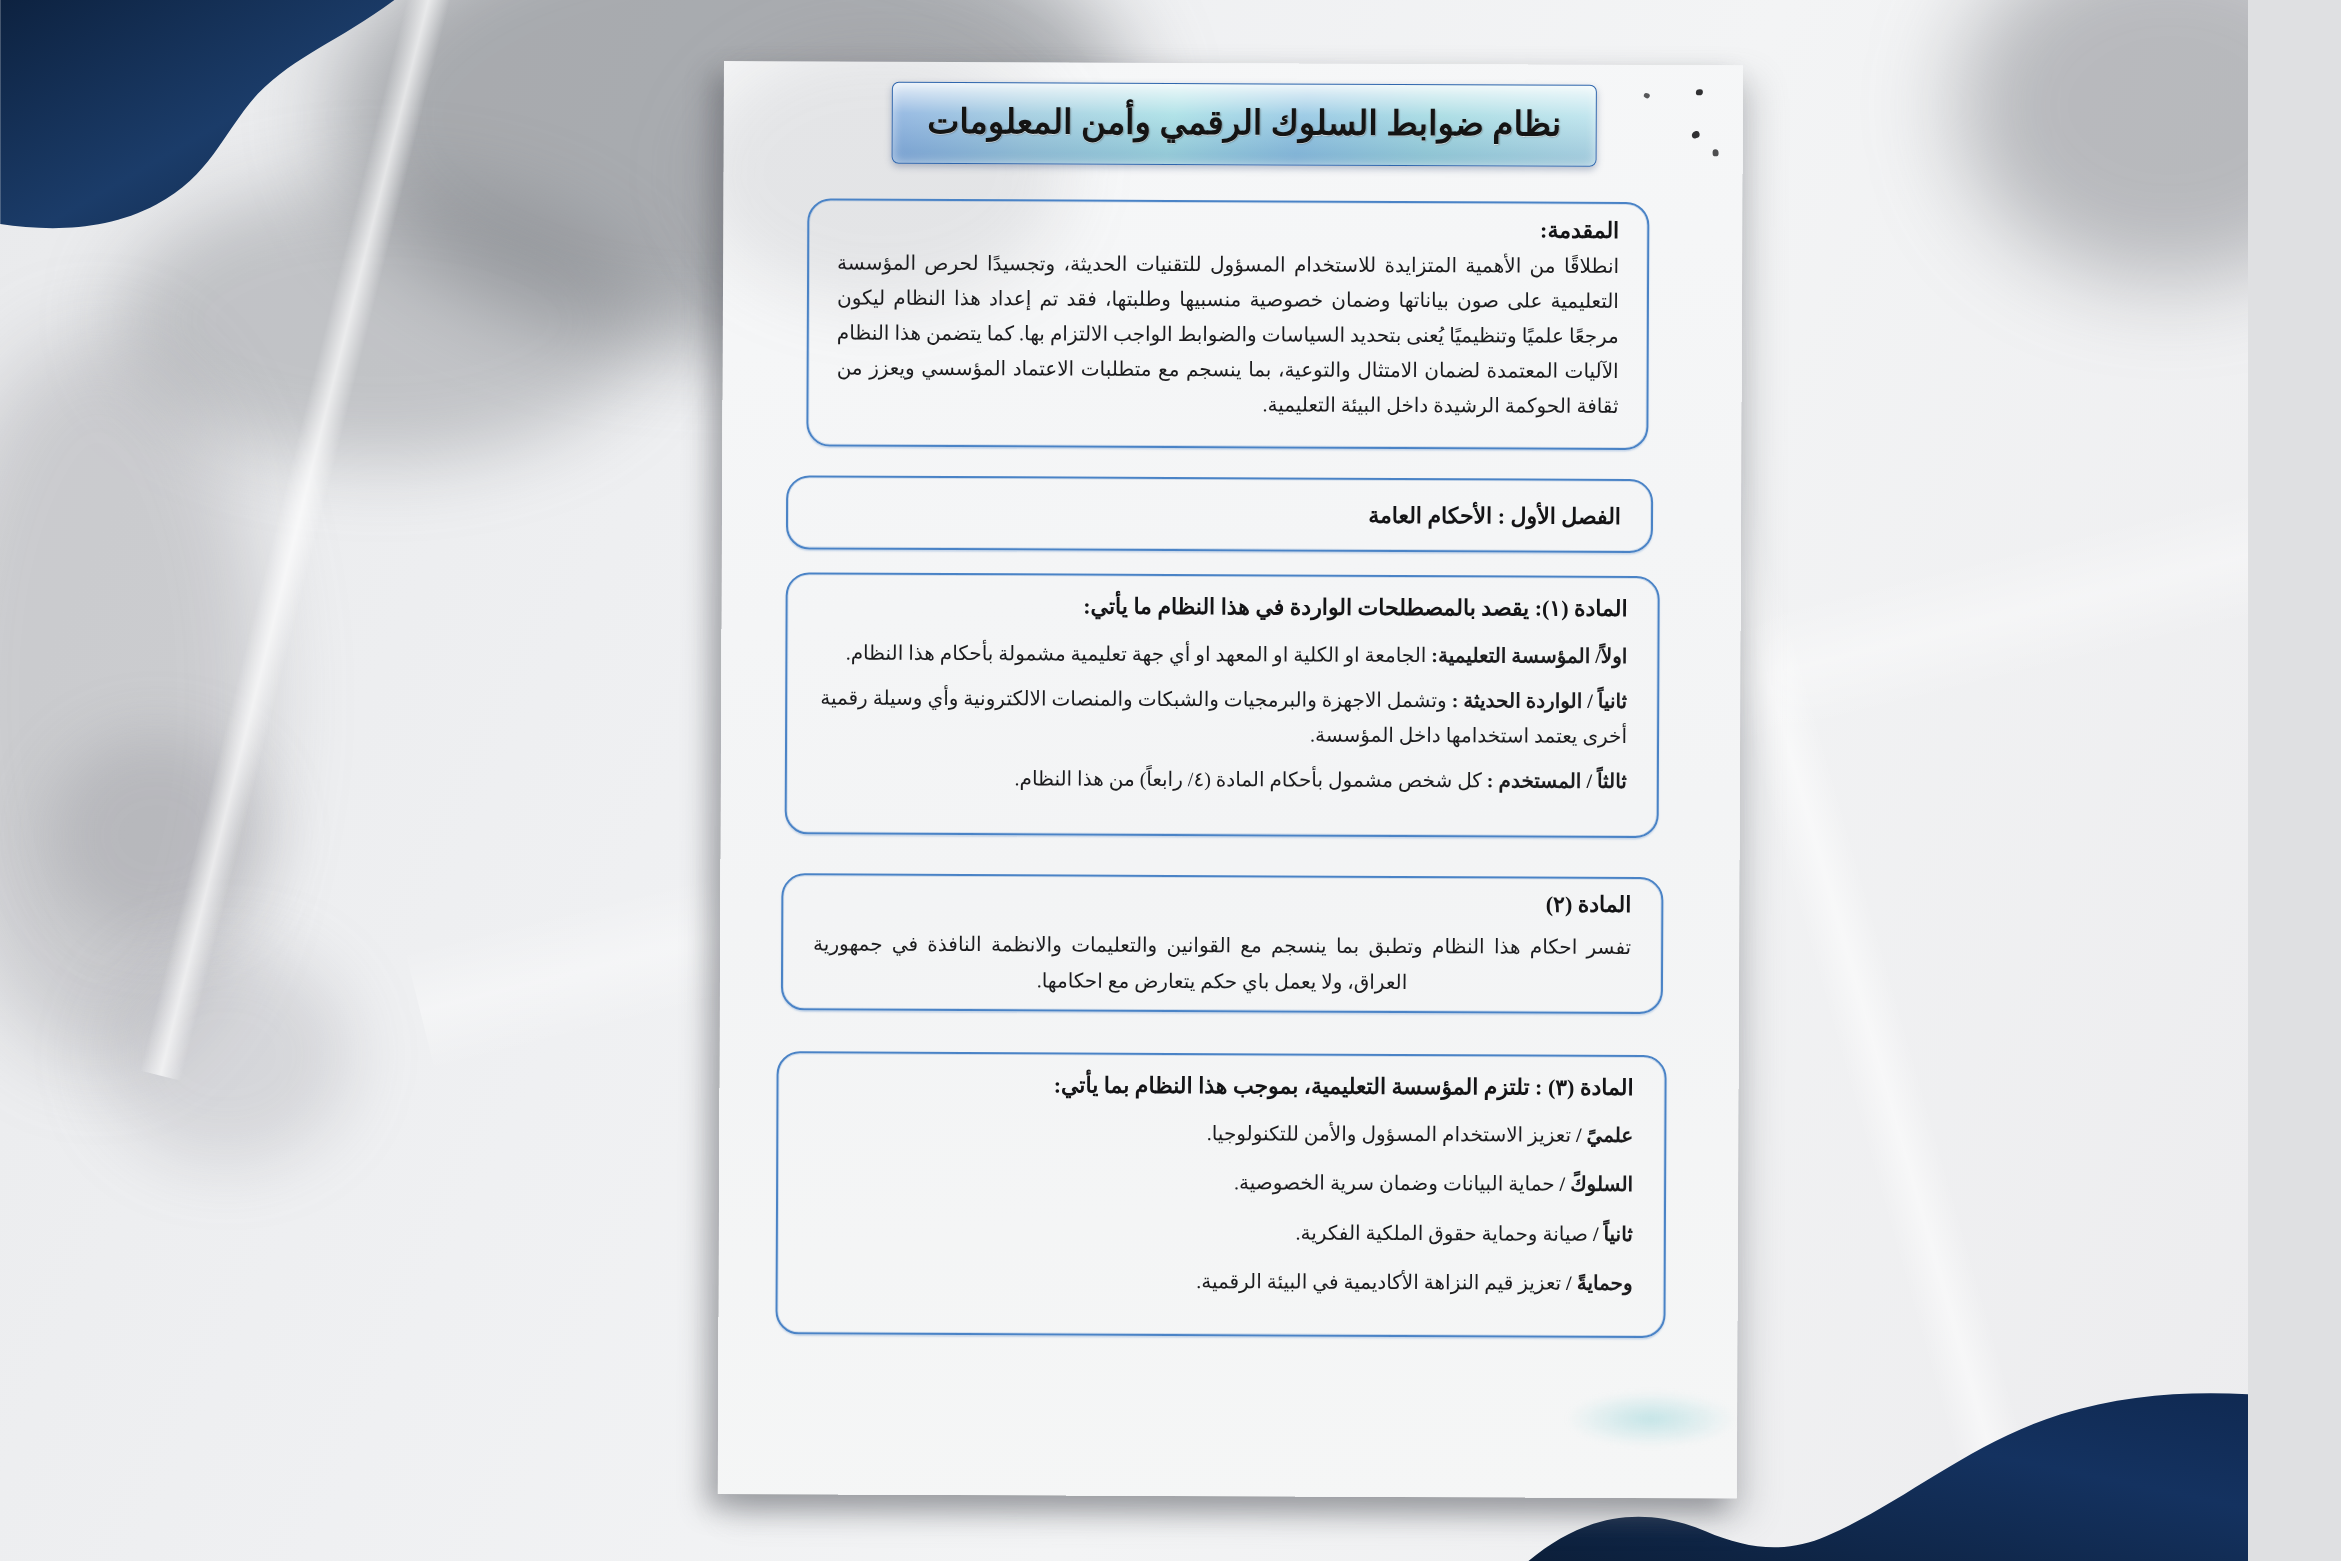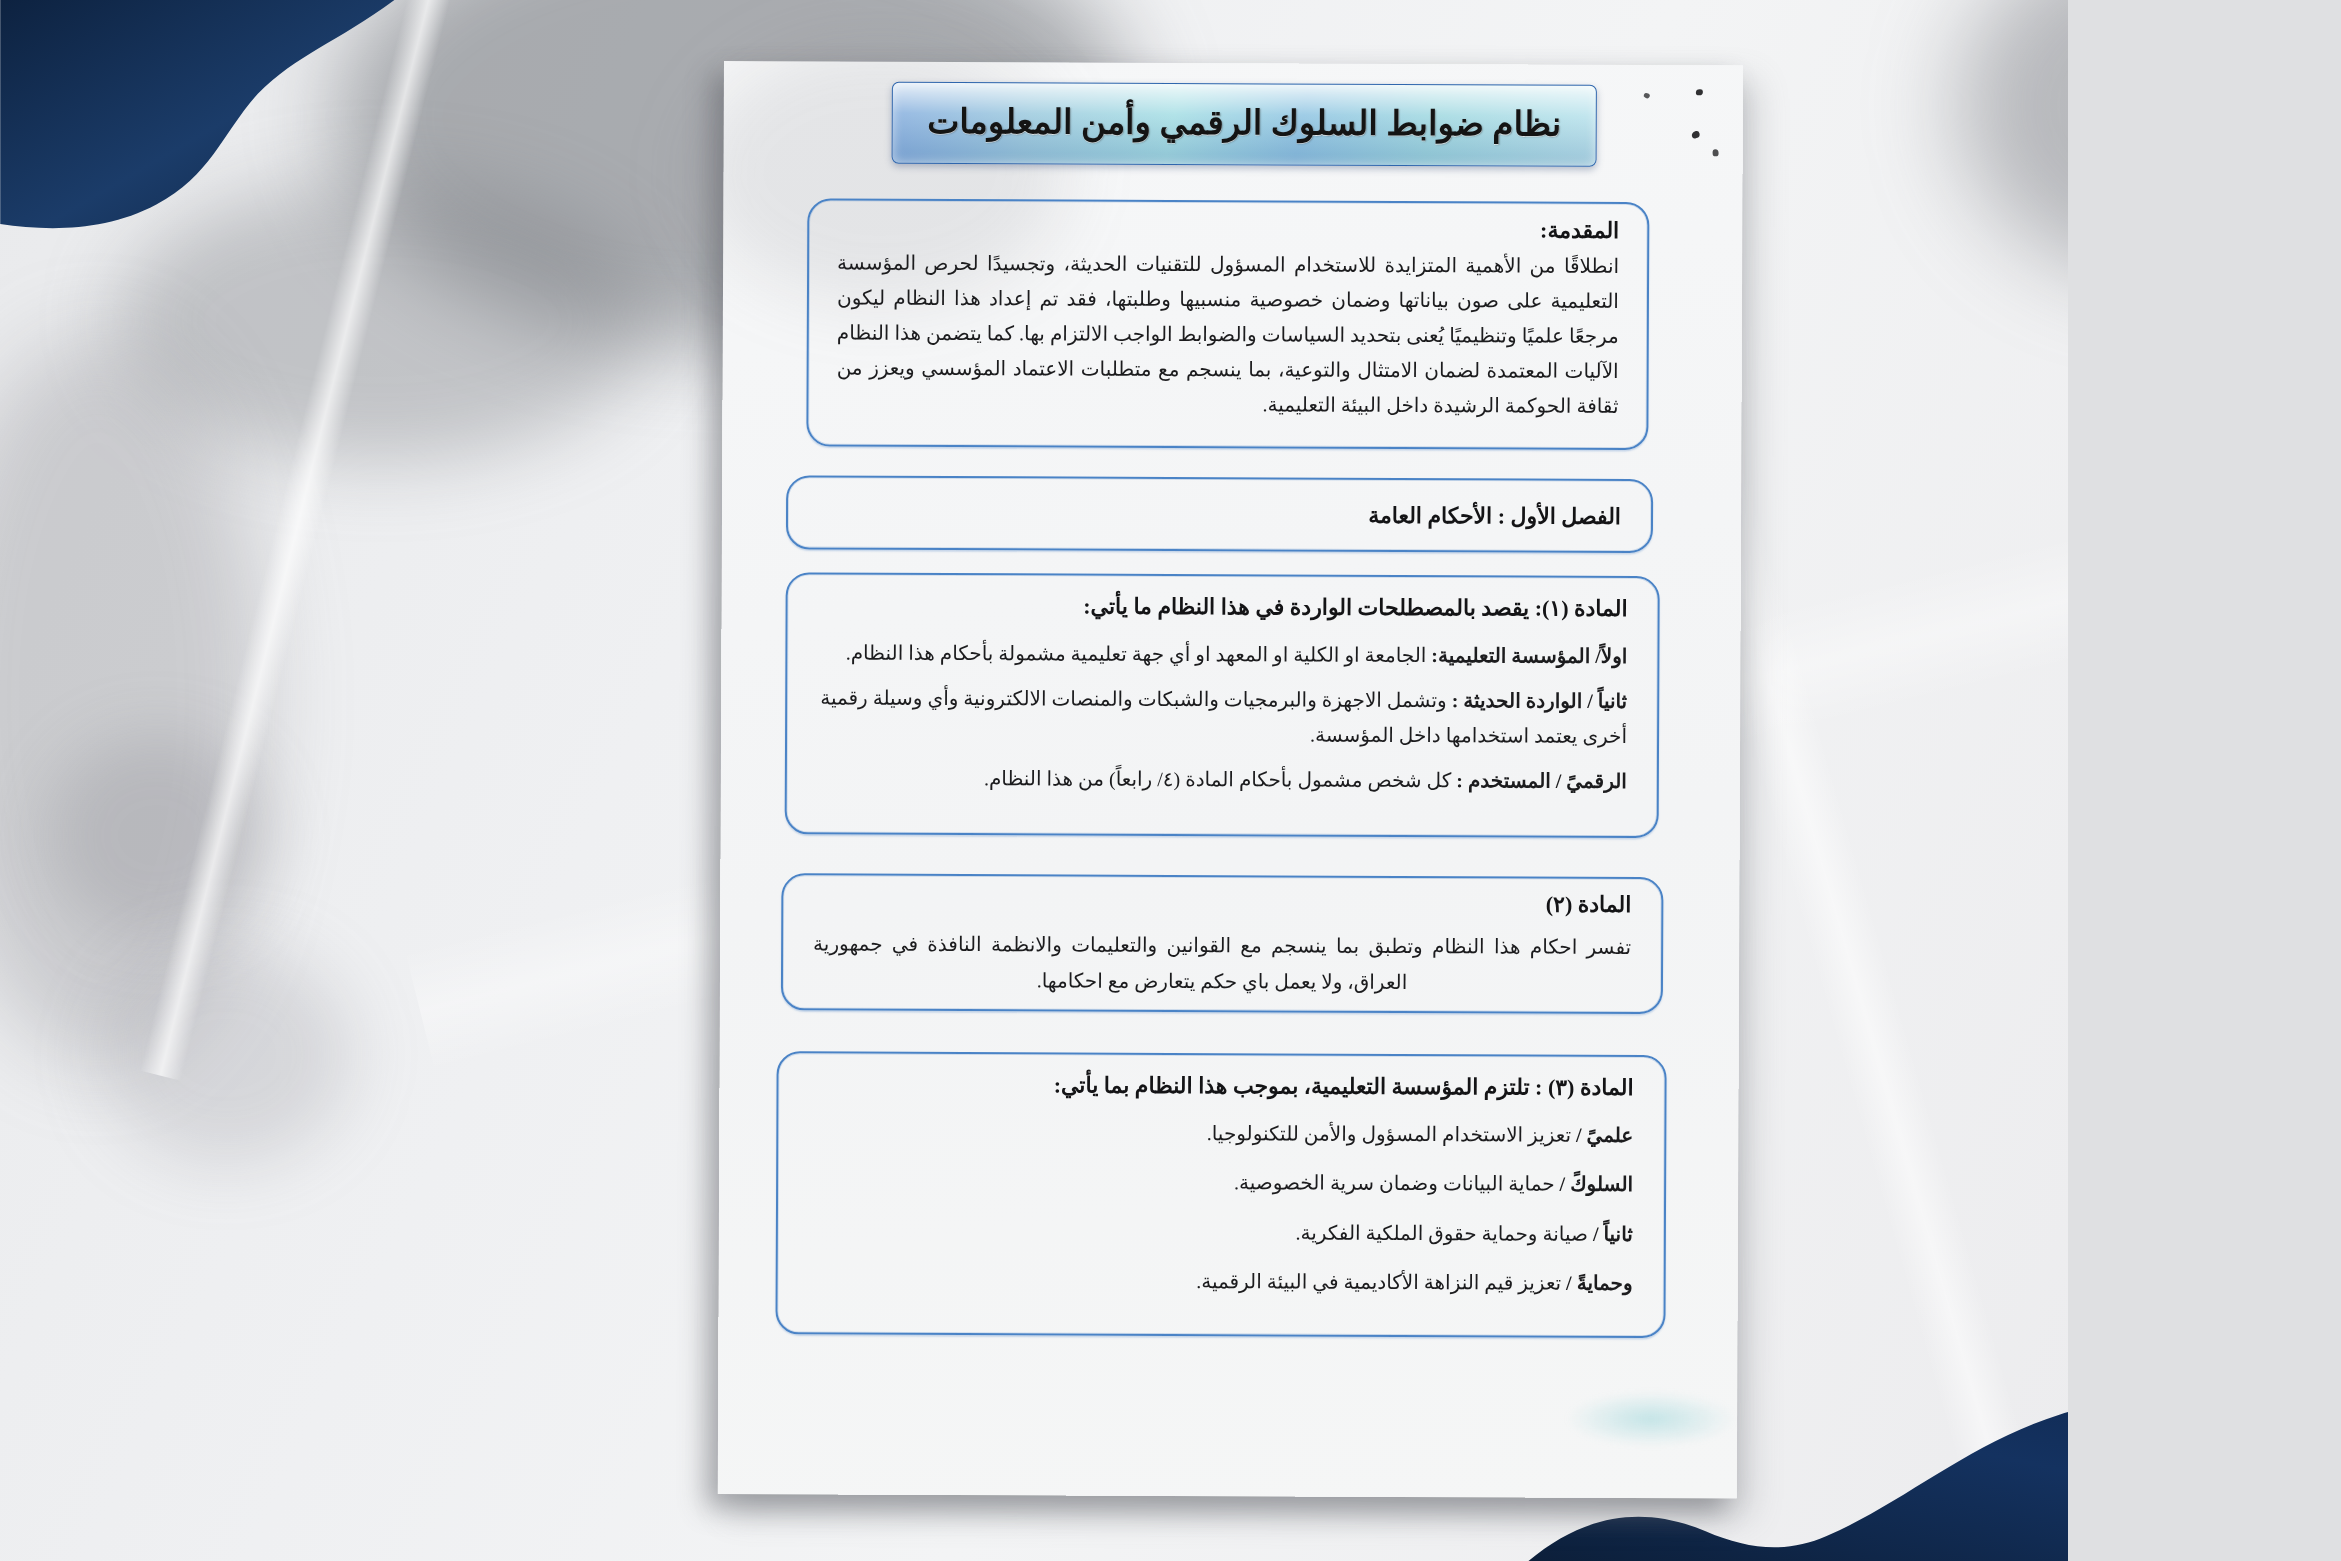--- a/index.html
+++ b/index.html
@@ -1,17 +1,17 @@
 <!DOCTYPE html>
 <html lang="ar" style="font-size:12.5px"><head>
 <meta charset="utf-8">
 <style>
   html,body{margin:0;padding:0;background:#dfe0e2;}
   .stage{
-    position:relative;width:2068px;height:1561px;overflow:hidden;
+    position:relative;width:2248px;height:1561px;overflow:hidden;
     background:linear-gradient(115deg,#e9eaec 0%,#eff0f2 35%,#f3f4f5 60%,#ececee 100%);
     font-family:"Liberation Serif","DejaVu Serif",serif;
   }
   
   .blob{position:absolute;border-radius:50%;pointer-events:none;}
   .shadow-top-center{left:336px;top:-109px;width:796px;height:453px;background:rgba(100,103,110,.50);filter:blur(43px);}
   .shadow-top-left{left:117px;top:180px;width:531px;height:281px;background:rgba(110,113,120,.34);filter:blur(37px);}
   .shadow-left-col{left:-70px;top:336px;width:336px;height:726px;background:rgba(118,120,127,.28);filter:blur(41px);}
   .shadow-left-b1{left:47px;top:734px;width:219px;height:203px;background:rgba(120,122,128,.24);filter:blur(31px);}
   .shadow-left-b2{left:101px;top:945px;width:250px;height:219px;background:rgba(120,122,128,.20);filter:blur(33px);}
@@ -128,21 +128,21 @@
     </section>
 
     <section class="box box-chapter">
       <h2>الفصل الأول : الأحكام العامة</h2>
     </section>
 
     <section class="box box-art1">
       <h2>المادة (١): يقصد بالمصطلحات الواردة في هذا النظام ما يأتي:</h2>
       <p><span class="lead">اولاً/ المؤسسة التعليمية:</span><span> الجامعة او الكلية او المعهد او أي جهة تعليمية مشمولة بأحكام هذا النظام.</span></p>
       <p><span class="lead">ثانياً / الواردة الحديثة :</span><span> وتشمل الاجهزة والبرمجيات والشبكات والمنصات الالكترونية وأي وسيلة رقمية أخرى يعتمد استخدامها داخل المؤسسة.</span></p>
-      <p><span class="lead">الرقميً / المستخدم :</span><span> كل شخص مشمول بأحكام المادة (٤/ رابعاً) من هذا النظام.</span></p>
+      <p><span class="lead">ثالثاً / المستخدم :</span><span> كل شخص مشمول بأحكام المادة (٤/ رابعاً) من هذا النظام.</span></p>
     </section>
 
     <section class="box box-art2">
       <h2>المادة (٢)</h2>
       <p>تفسر احكام هذا النظام وتطبق بما ينسجم مع القوانين والتعليمات والانظمة النافذة في جمهورية العراق، ولا يعمل باي حكم يتعارض مع احكامها.</p>
     </section>
 
     <section class="box box-art3">
       <h2>المادة (٣) : تلتزم المؤسسة التعليمية، بموجب هذا النظام بما يأتي:</h2>
       <p><span class="lead">علميً /</span><span> تعزيز الاستخدام المسؤول والأمن للتكنولوجيا.</span></p>

